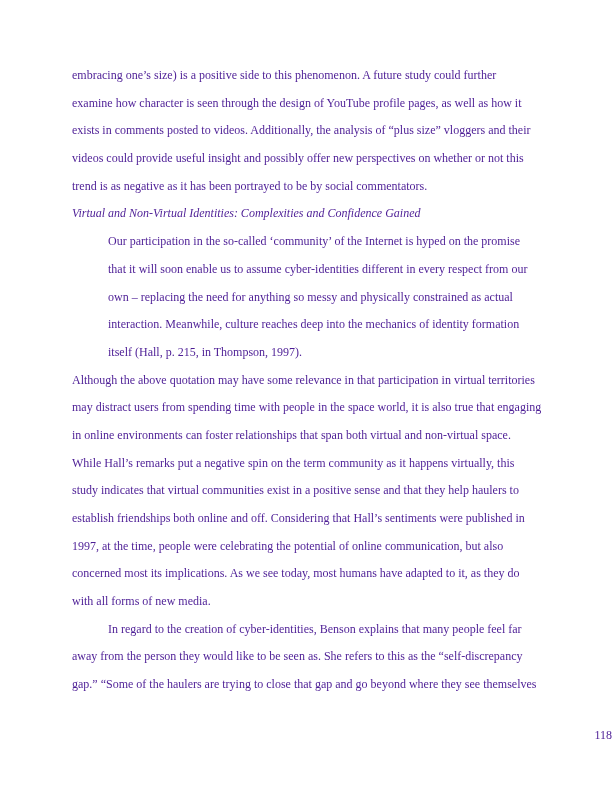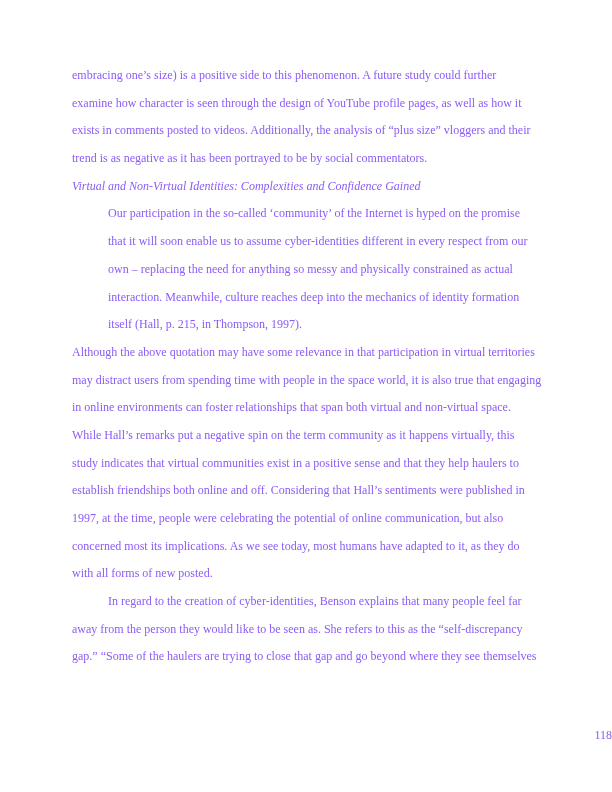--- a/index.html
+++ b/index.html
@@ -5,21 +5,21 @@
   html, body {
     margin: 0;
     padding: 0;
     background: #ffffff;
   }
   .page {
     position: relative;
     width: 612px;
     height: 792px;
     background: #ffffff;
-    color: #8b5cf6;
+    color: #4c1d95;
     font-family: "Liberation Serif", "DejaVu Serif", serif;
     font-size: 12px;
     overflow: hidden;
   }
   .content {
     position: absolute;
     left: 72px;
     top: 62px;
     width: 468px;
   }
@@ -50,20 +50,21 @@
 </head>
 <body>
 
 <div class="page">
   <div class="content">
 
     <div class="block">
       <div class="line">embracing one’s size) is a positive side to this phenomenon. A future study could further</div>
       <div class="line">examine how character is seen through the design of YouTube profile pages, as well as how it</div>
       <div class="line">exists in comments posted to videos. Additionally, the analysis of “plus size” vloggers and their</div>
+      <div class="line">videos could provide useful insight and possibly offer new perspectives on whether or not this</div>
       <div class="line">trend is as negative as it has been portrayed to be by social commentators.</div>
     </div>
 
     <div class="block block-heading">
       <div class="line">Virtual and Non-Virtual Identities: Complexities and Confidence Gained</div>
     </div>
 
     <div class="block block-quote">
       <div class="line">Our participation in the so-called ‘community’ of the Internet is hyped on the promise</div>
       <div class="line">that it will soon enable us to assume cyber-identities different in every respect from our</div>
@@ -74,21 +75,21 @@
 
     <div class="block">
       <div class="line">Although the above quotation may have some relevance in that participation in virtual territories</div>
       <div class="line">may distract users from spending time with people in the space world, it is also true that engaging</div>
       <div class="line">in online environments can foster relationships that span both virtual and non-virtual space.</div>
       <div class="line">While Hall’s remarks put a negative spin on the term community as it happens virtually, this</div>
       <div class="line">study indicates that virtual communities exist in a positive sense and that they help haulers to</div>
       <div class="line">establish friendships both online and off. Considering that Hall’s sentiments were published in</div>
       <div class="line">1997, at the time, people were celebrating the potential of online communication, but also</div>
       <div class="line">concerned most its implications. As we see today, most humans have adapted to it, as they do</div>
-      <div class="line">with all forms of new posted.</div>
+      <div class="line">with all forms of new media.</div>
     </div>
 
     <div class="block">
       <div class="line ti">In regard to the creation of cyber-identities, Benson explains that many people feel far</div>
       <div class="line">away from the person they would like to be seen as. She refers to this as the “self-discrepancy</div>
       <div class="line">gap.” “Some of the haulers are trying to close that gap and go beyond where they see themselves</div>
     </div>
 
   </div>
 

